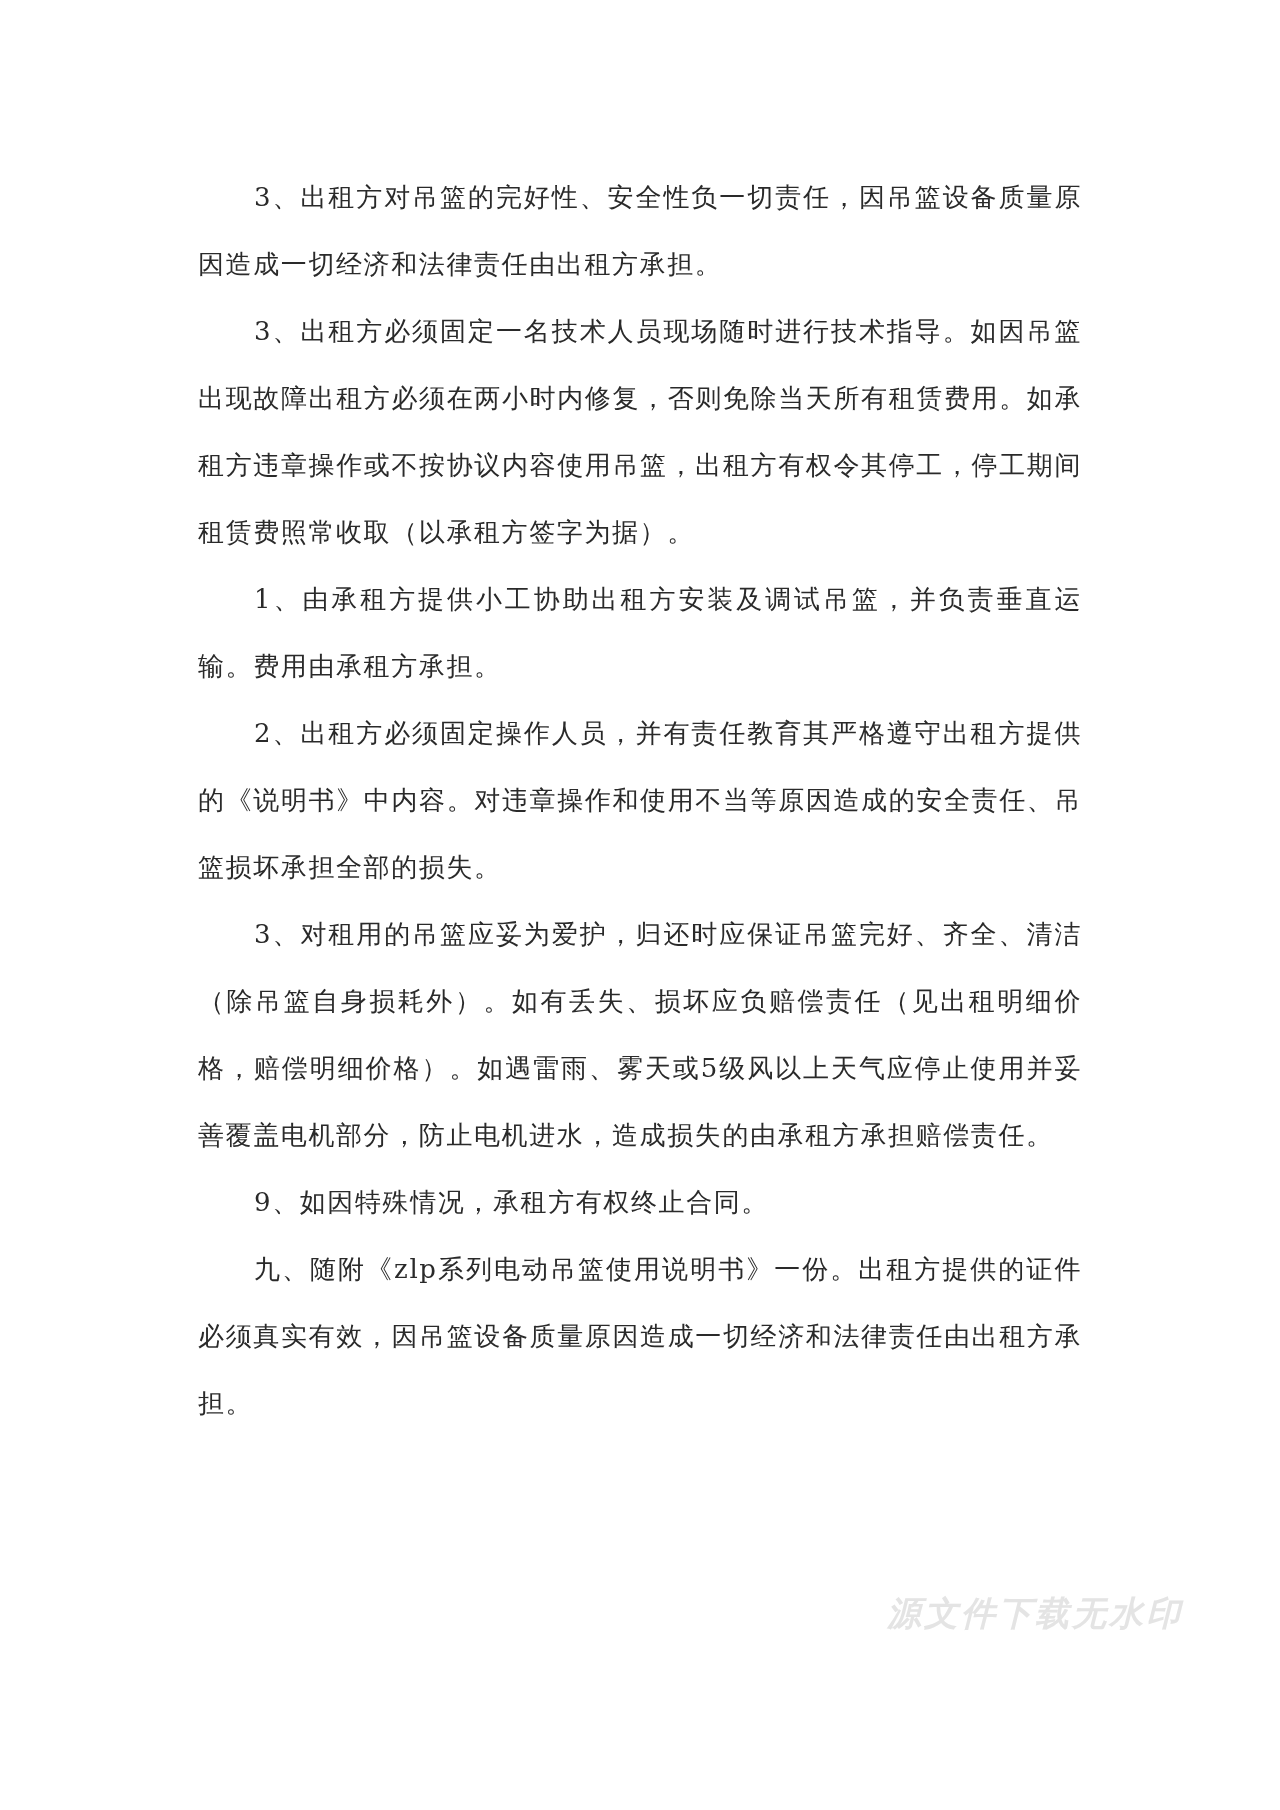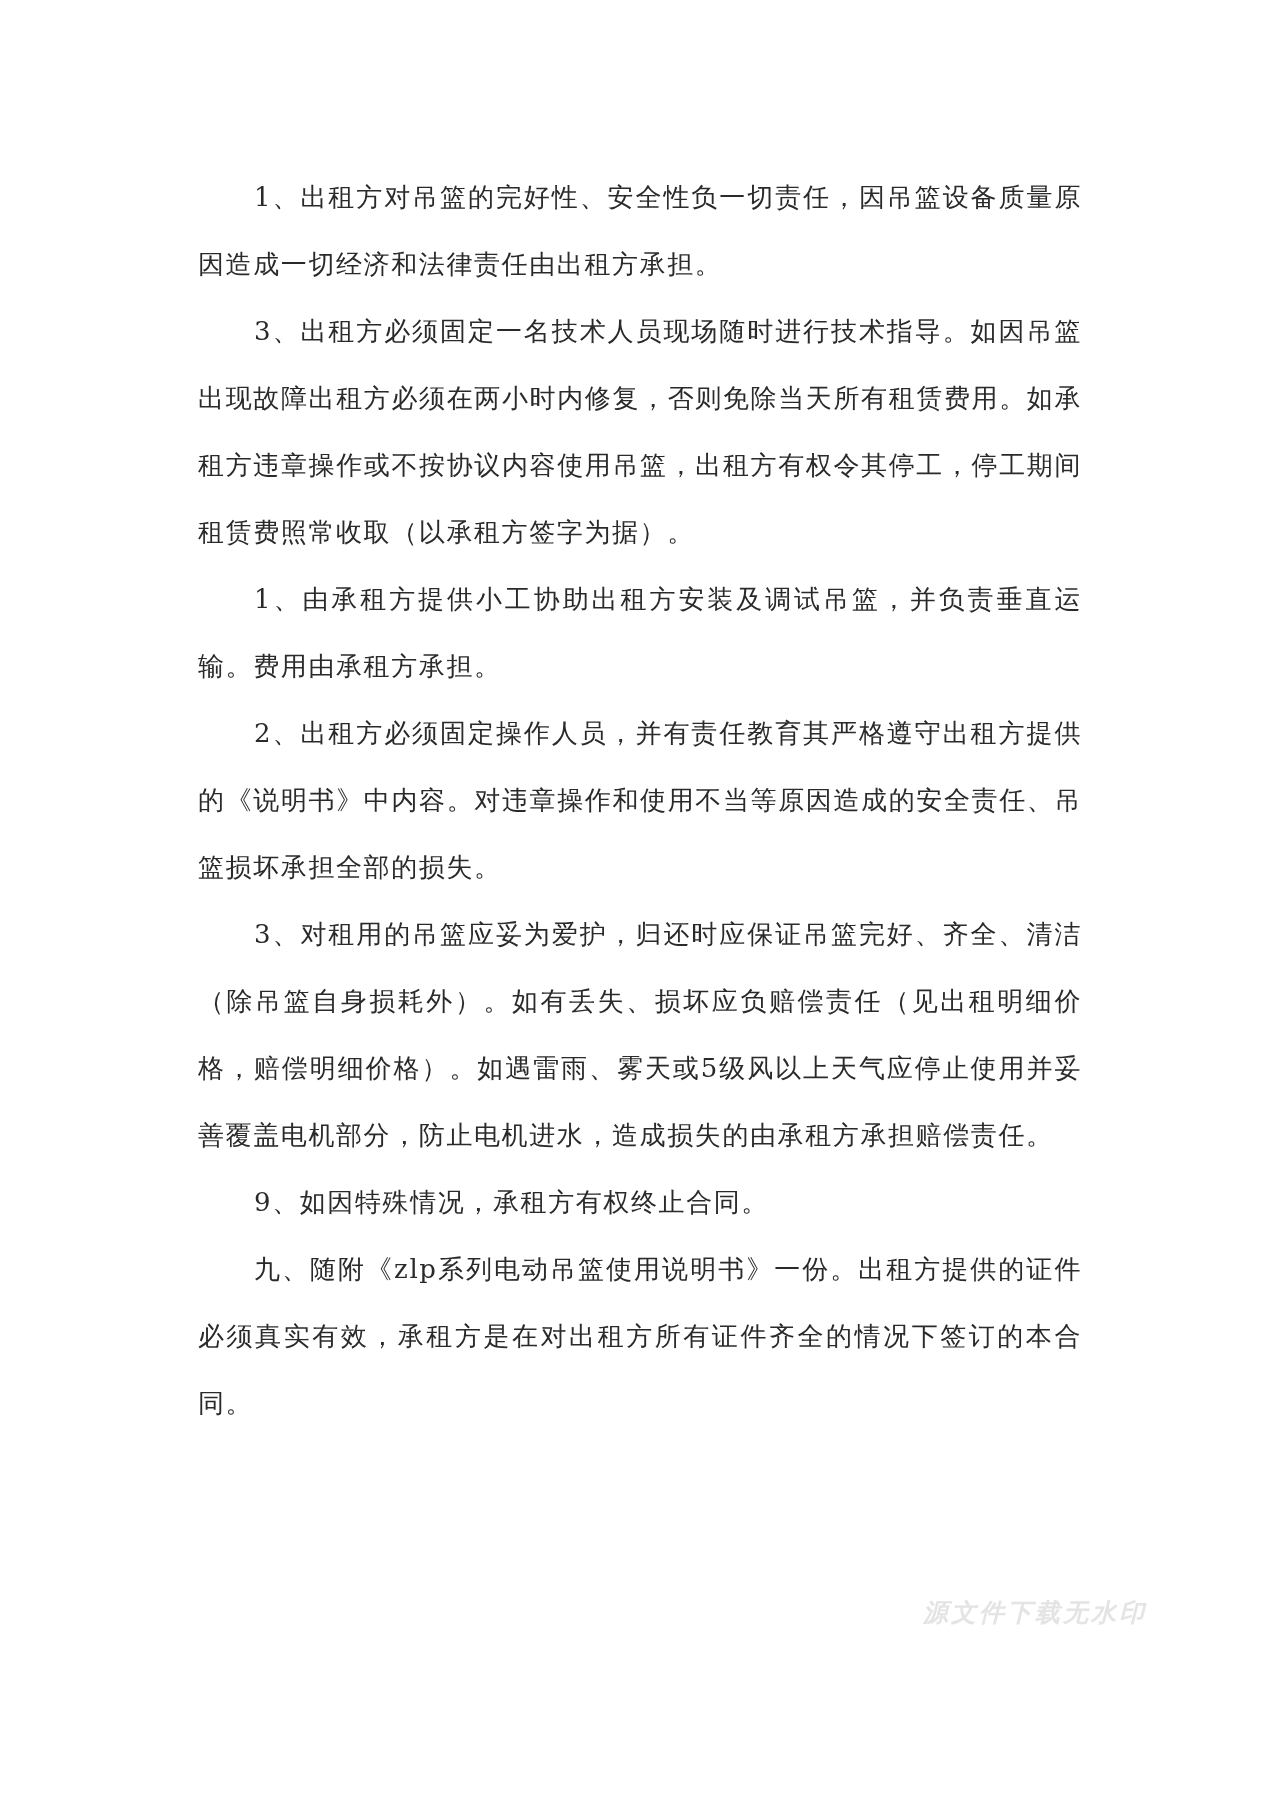--- a/index.html
+++ b/index.html
@@ -46,34 +46,34 @@
       user-select: none;
     }
     .watermark .wm-title {
       display: block;
       font-size: 62px;
       line-height: 74px;
       letter-spacing: 4px;
     }
     .watermark .wm-sub {
       display: block;
-      font-size: 25px;
+      font-size: 34px;
       line-height: 44px;
       letter-spacing: 3px;
       margin-top: 6px;
     }
   </style>
 </head>
 <body>
 
 <div class="page">
-  <p class="para indent">1、出租方对吊篮的完好性、安全性负一切责任，因吊篮设备质量原因造成一切经济和法律责任由出租方承担。</p>
+  <p class="para indent">3、出租方对吊篮的完好性、安全性负一切责任，因吊篮设备质量原因造成一切经济和法律责任由出租方承担。</p>
   <p class="para indent">3、出租方必须固定一名技术人员现场随时进行技术指导。如因吊篮出现故障出租方必须在两小时内修复，否则免除当天所有租赁费用。如承租方违章操作或不按协议内容使用吊篮，出租方有权令其停工，停工期间租赁费照常收取（以承租方签字为据）。</p>
   <p class="para indent">1、由承租方提供小工协助出租方安装及调试吊篮，并负责垂直运输。费用由承租方承担。</p>
   <p class="para indent">2、出租方必须固定操作人员，并有责任教育其严格遵守出租方提供的《说明书》中内容。对违章操作和使用不当等原因造成的安全责任、吊篮损坏承担全部的损失。</p>
   <p class="para indent">3、对租用的吊篮应妥为爱护，归还时应保证吊篮完好、齐全、清洁（除吊篮自身损耗外）。如有丢失、损坏应负赔偿责任（见出租明细价格，赔偿明细价格）。如遇雷雨、雾天或5级风以上天气应停止使用并妥善覆盖电机部分，防止电机进水，造成损失的由承租方承担赔偿责任。</p>
   <p class="para indent">9、如因特殊情况，承租方有权终止合同。</p>
-  <p class="para indent">九、随附《zlp系列电动吊篮使用说明书》一份。出租方提供的证件必须真实有效，承租方是在对出租方所有证件齐全的情况下签订的本合同。</p>
+  <p class="para indent">九、随附《zlp系列电动吊篮使用说明书》一份。出租方提供的证件必须真实有效，因吊篮设备质量原因造成一切经济和法律责任由出租方承担。</p>
 </div>
 
 <div class="watermark">
   <span class="wm-sub">源文件下载无水印</span>
 </div>
 
 </body></html>

